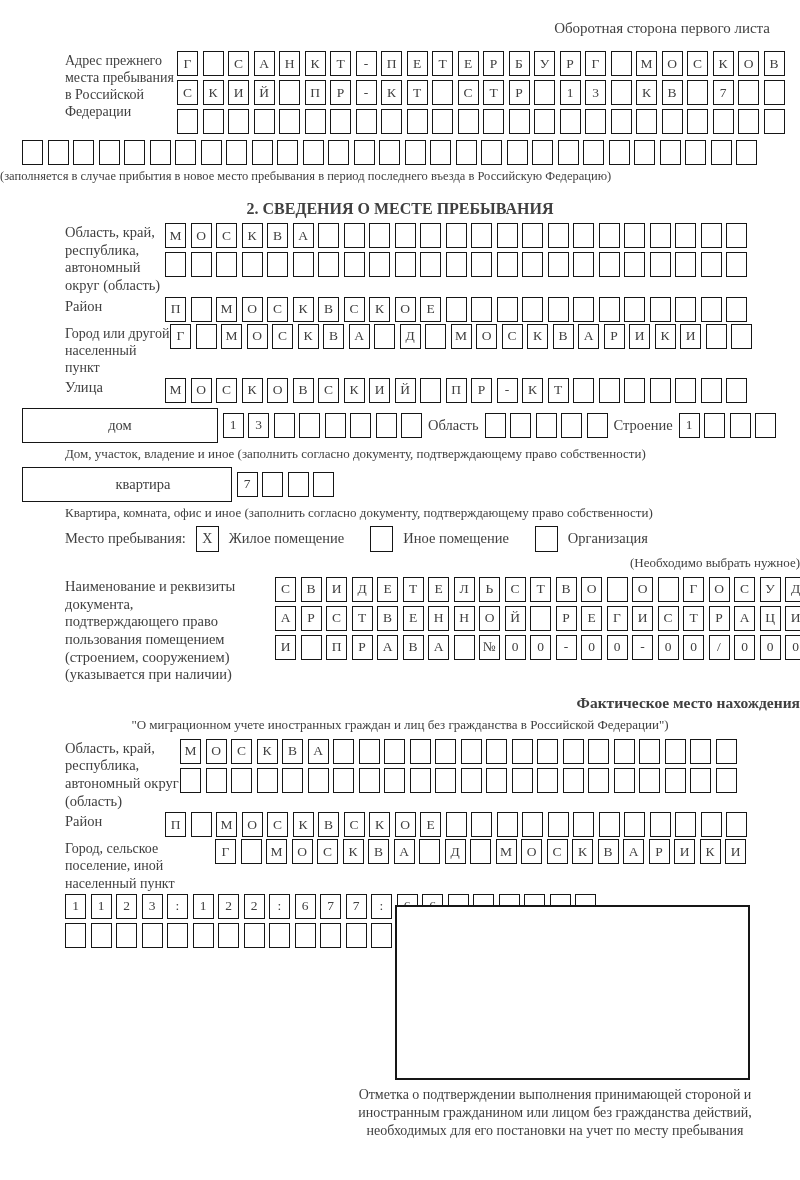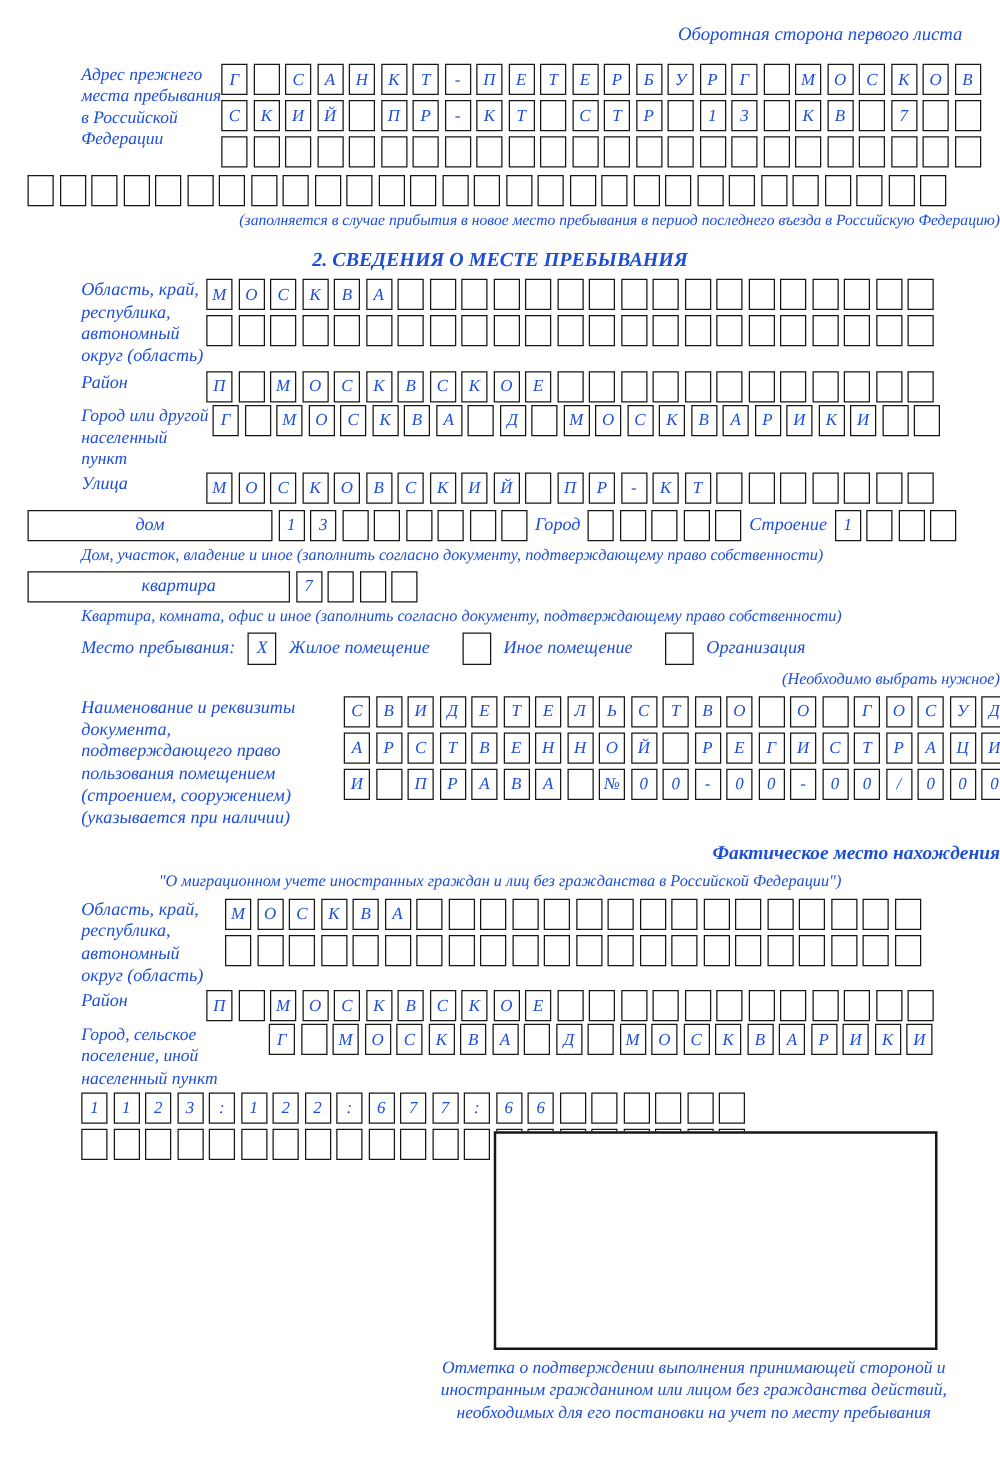--- a/index.html
+++ b/index.html
@@ -1,38 +1,38 @@
 <!DOCTYPE html>
 <html lang="ru"><head>
 <meta charset="utf-8">
 <style>
   * { box-sizing: border-box; }
   body { margin: 0; background: #fff; }
-  .page { width: 800px; height: 1180px; background: #fff; color: #1d4ed8;
-          font-family: "Liberation Serif", serif; position: relative; overflow: hidden; font-style: italic; }
+  .page { width: 800px; height: 1180px; background: #fff; color: #404040;
+          font-family: "Liberation Serif", serif; position: relative; overflow: hidden; }
   .header-note { padding: 20px 30px 0 0; text-align: right; font-size: 15px; }
   .frow { display: flex; align-items: flex-start; margin: 2px 0 2px 65px; }
   .flabel { font-size: 14.5px; line-height: 1.22; flex: 0 0 auto; padding-top: 1px; }
   .w112 { width: 112px; font-size: 14px; }
   .w100 { width: 100px; }
   .w105 { width: 105px; font-size: 14px; }
   .w115 { width: 115px; }
   .w150 { width: 150px; font-size: 14px; }
   .w178 { width: 178px; }
   .rows { display: flex; flex-direction: column; gap: 4px; }
   .cells { display: flex; gap: 4.5px; flex: 0 0 auto; }
   .cell { flex: 0 0 auto; width: 21px; height: 25px; border: 1.5px solid #161616;
           display: flex; align-items: center; justify-content: center;
           font-size: 13.5px; background: #fff; }
   .fullrow { margin: 6px 0 0 22px; }
   .caption { font-size: 12.5px; margin-top: 4px; }
-  .center { text-align: right; }
+  .center { text-align: left; }
   .h2 { font-weight: bold; font-size: 16px; text-align: center; margin: 16px 0 5px; }
   .inline-row { display: flex; align-items: center; margin: 5px 0 0 22px; }
-  .wide-box { height: 25px; border: 1.5px solid #161616; display: flex; align-items: center;
+  .wide-box { height: 35px; border: 1.5px solid #161616; display: flex; align-items: center;
               justify-content: center; font-size: 14.5px; margin-right: 4.5px; flex: 0 0 auto; }
   .box-dom { width: 196px; }
   .box-kv { width: 210px; padding-left: 32px; }
   .ilabel { font-size: 14.5px; margin: 0 6px; flex: 0 0 auto; }
   .caption-left { font-size: 13px; margin: 3px 0 3px 65px; }
   .stay { display: flex; align-items: center; margin: 5px 0 0 65px; font-size: 14.5px; }
   .stay-label { margin-right: 10px; }
   .checkbox { width: 23px; height: 26px; border: 1.5px solid #161616; display: flex;
               align-items: center; justify-content: center; font-size: 14px; flex: 0 0 auto; }
   .opt-label { margin: 0 26px 0 10px; }
@@ -317,21 +317,21 @@
     <div class="cells">
         <span class="cell">1</span>
         <span class="cell">3</span>
         <span class="cell"></span>
         <span class="cell"></span>
         <span class="cell"></span>
         <span class="cell"></span>
         <span class="cell"></span>
         <span class="cell"></span>
       </div>
-    <span class="ilabel">Город</span>
+    <span class="ilabel">Область</span>
     <div class="cells">
         <span class="cell"></span>
         <span class="cell"></span>
         <span class="cell"></span>
         <span class="cell"></span>
         <span class="cell"></span>
       </div>
     <span class="ilabel">Строение</span>
     <div class="cells">
         <span class="cell">1</span>

